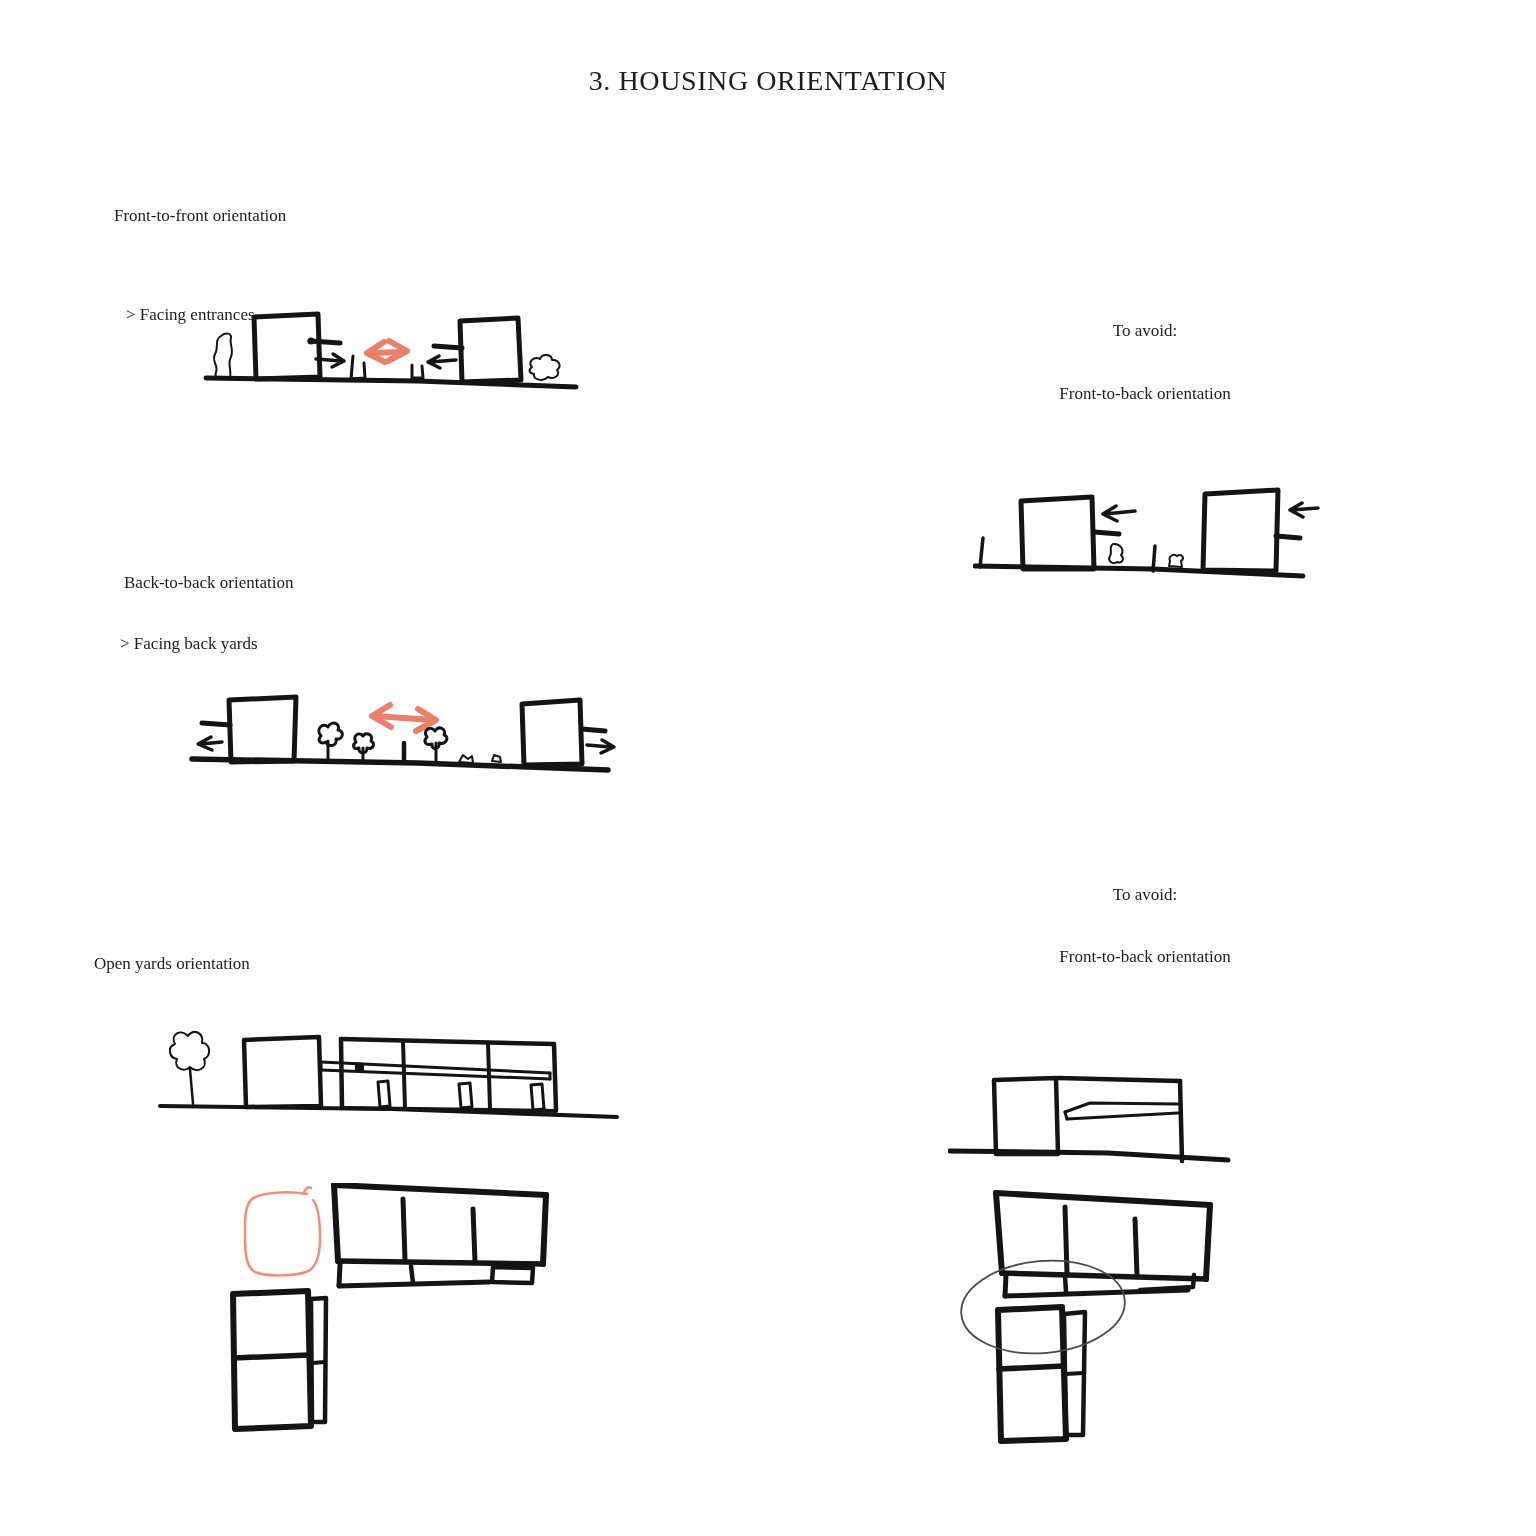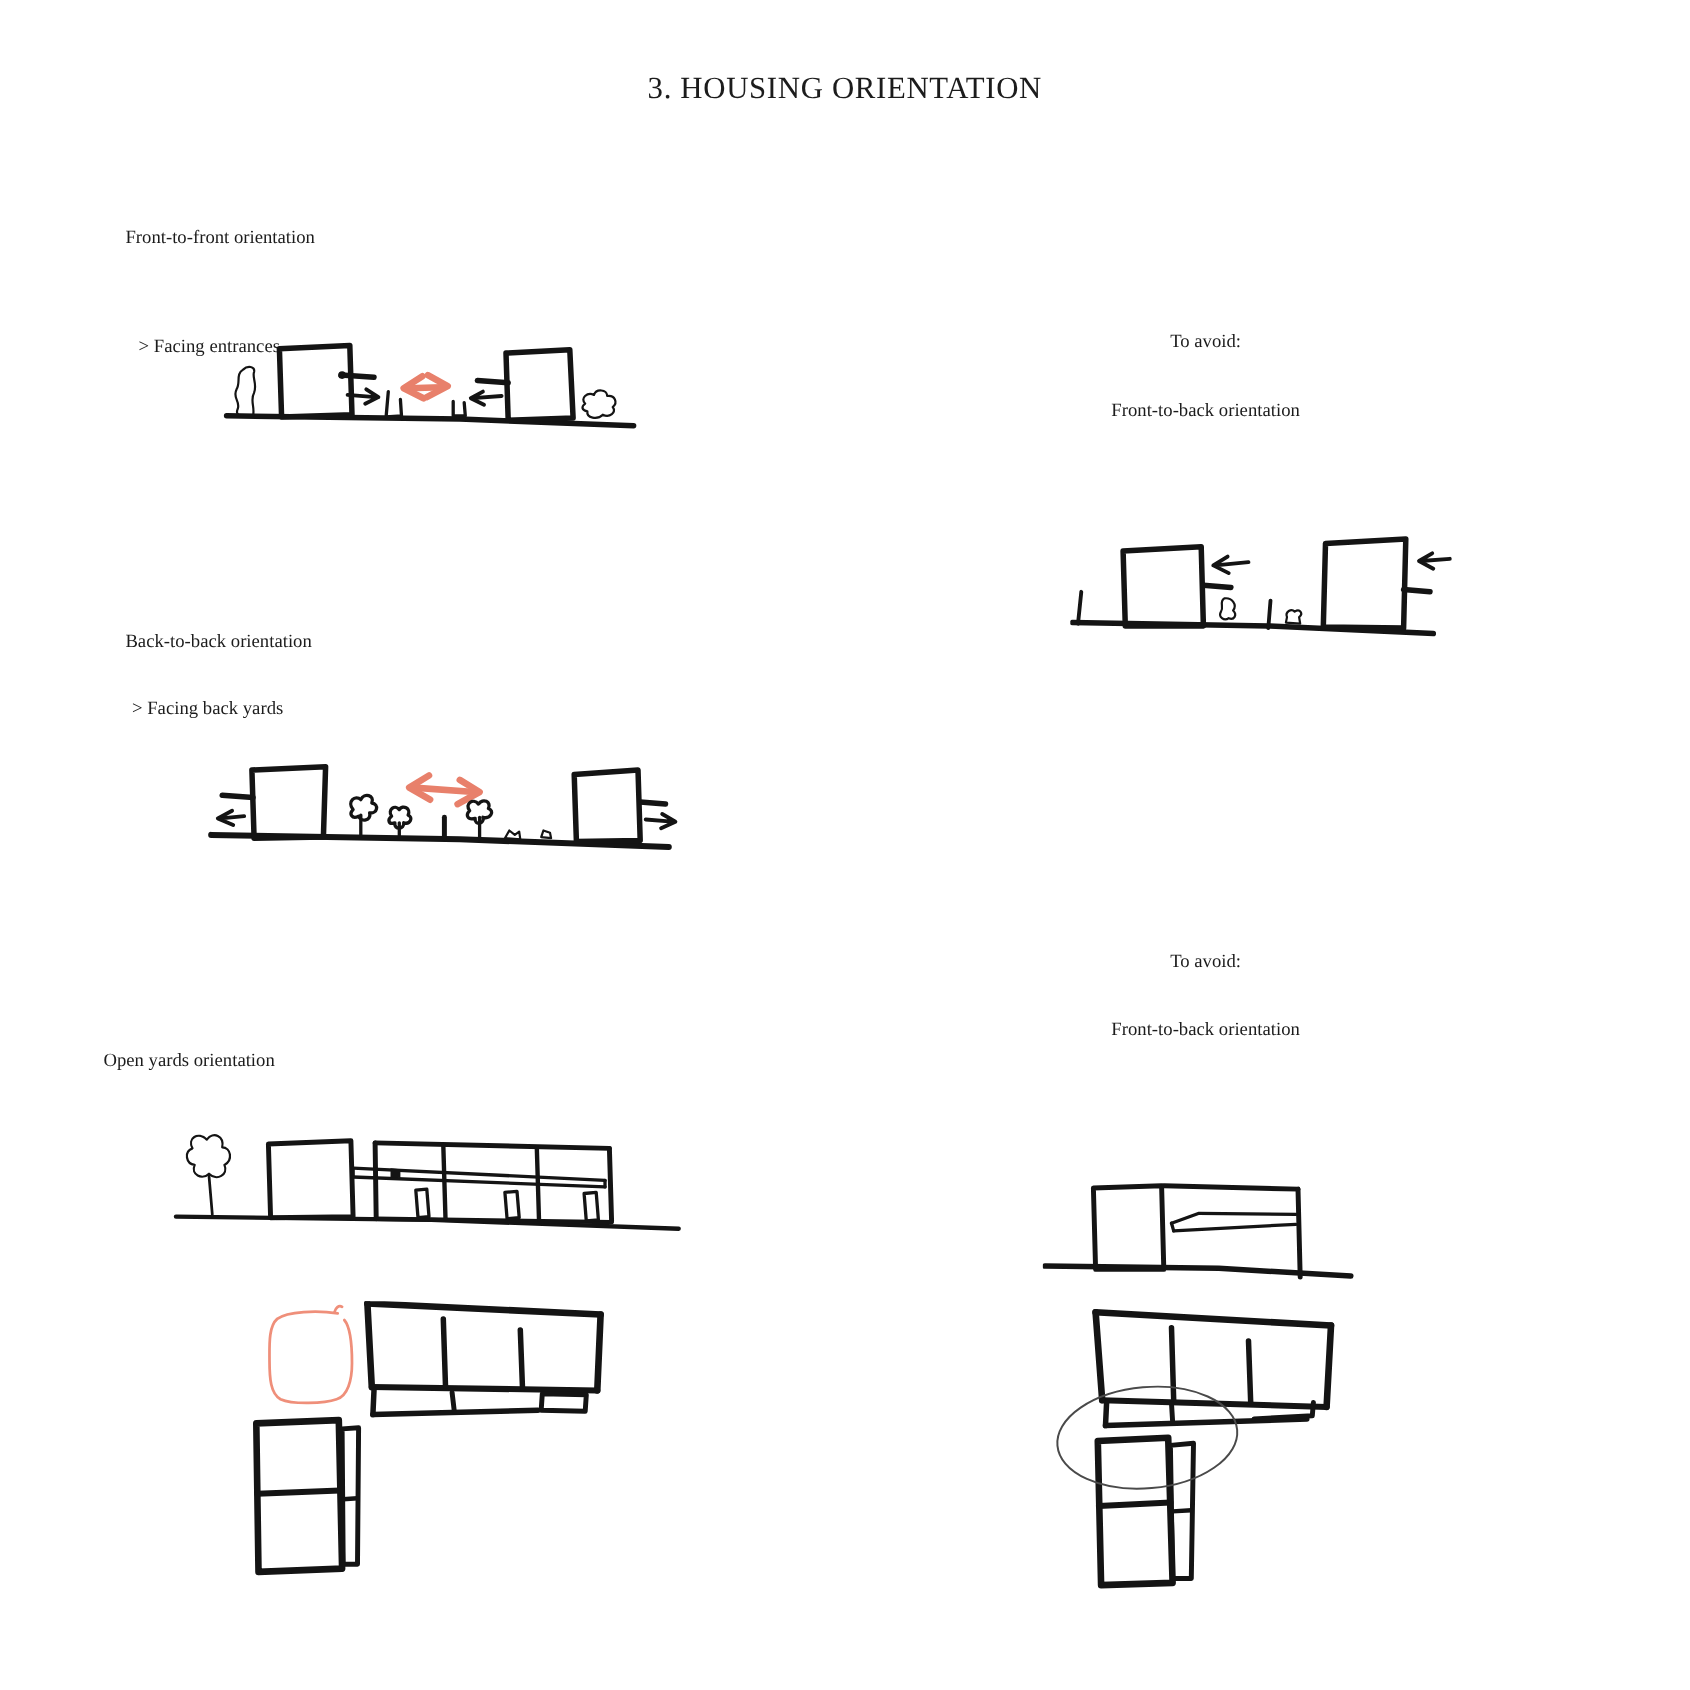--- a/index.html
+++ b/index.html
@@ -13,21 +13,21 @@
     color: var(--ink, #1c1c1c);
     overflow: hidden;
   }
   .label { position: absolute; white-space: nowrap; line-height: 1.2; }
   .title {
     top: 64px; left: 0; width: 100%;
     text-align: center;
     font-size: 28px; letter-spacing: 0.6px;
   }
   .h1 { font-size: 17px; }
-  .avoid-box { position: absolute; left: 916px; width: 360px; text-align: center; }
+  .avoid-box { position: absolute; left: 965px; width: 360px; text-align: center; margin-top: 21px; }
   .sk { position: absolute; }
   .sk path, .sk ellipse, .sk circle {
     stroke: var(--sketch, #141414);
     fill: none;
     stroke-linecap: round;
     stroke-linejoin: round;
   }
   .sk .accent { stroke: var(--accent, #e8806b); }
   .sk .accent-light { stroke: var(--accent-light, #ef8f7a); }
   .sk .loop { stroke: var(--loop, #4a4a4a); }
@@ -113,21 +113,21 @@
     </g>
     <g>
       <path d="M232,18 L305,14 L303,95 L230,94 Z" stroke-width="5"></path>
       <path d="M303,60 L327,62" stroke-width="5"></path>
     </g>
     <g>
       <path d="M345,32 L319,34 M329,27 L317,34 L330,41" stroke-width="3.5"></path>
     </g>
   </svg>
 
-  <div class="label h1" style="left:114px; top:573px;">Back-to-back orientation</div>
+  <div class="label h1" style="left:124px; top:573px;">Back-to-back orientation</div>
   <div class="label h1" style="left:120px; top:634px;">&gt; Facing back yards</div>
 
   <svg class="sk" style="left:188px; top:686px;" width="440" height="95" viewBox="0 0 440 95">
     <g>
       <path d="M4,73 L230,77 L420,84" stroke-width="5.5"></path>
     </g>
     <g>
       <path d="M14,37 L42,39" stroke-width="5"></path>
       <path d="M41,14 L108,11 L106,75 L43,76 Z" stroke-width="5"></path>
     </g>

